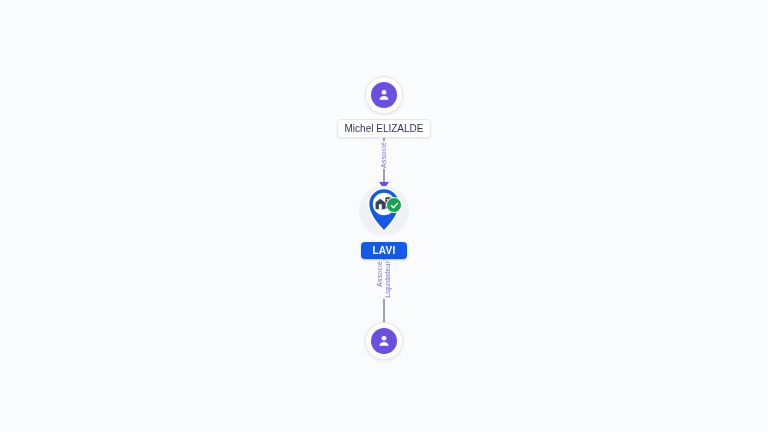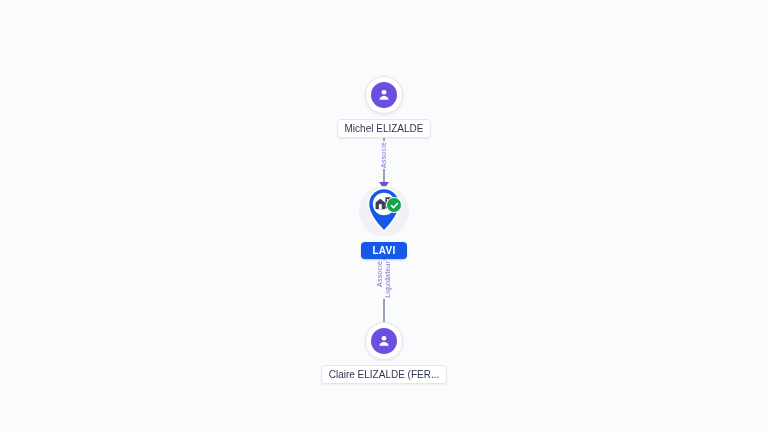--- a/index.html
+++ b/index.html
@@ -232,16 +232,15 @@
 
   <div class="person-node bottom">
     <div class="avatar-ring">
       <div class="avatar-circle">
         <svg width="16" height="16" viewBox="0 0 24 24" aria-hidden="true">
           <circle cx="12" cy="8" r="3.6" fill="#ffffff"></circle>
           <path d="M5.2 19.2c0-3.5 3.1-5.6 6.8-5.6s6.8 2.1 6.8 5.6z" fill="#ffffff"></path>
         </svg>
       </div>
     </div>
-    <div class="node-label">Claire ELIZALDE (FER...</div>
   </div>
 
 </div>
 
 </body></html>

